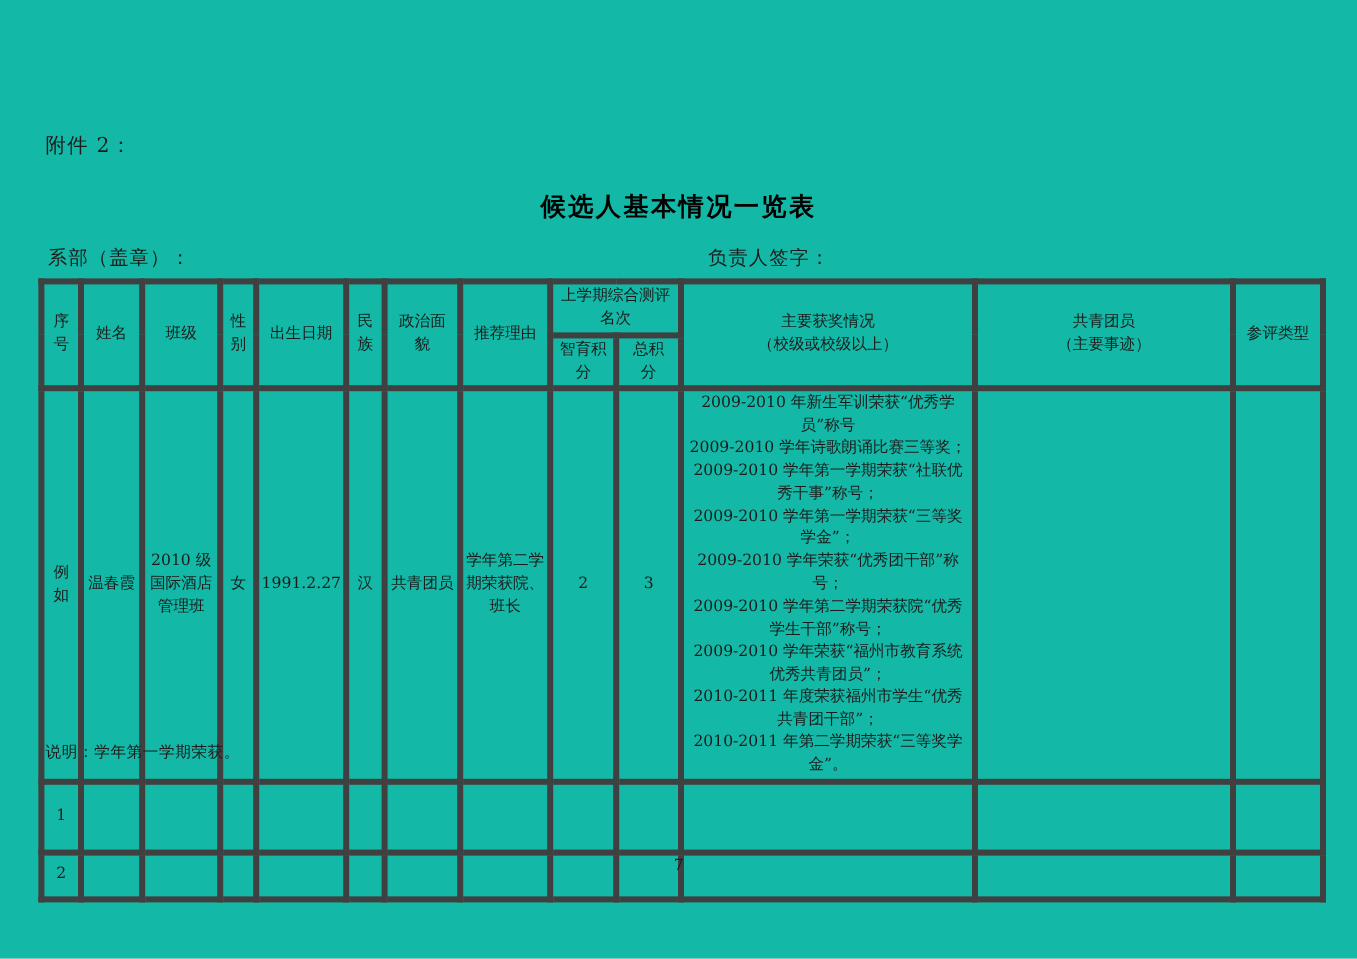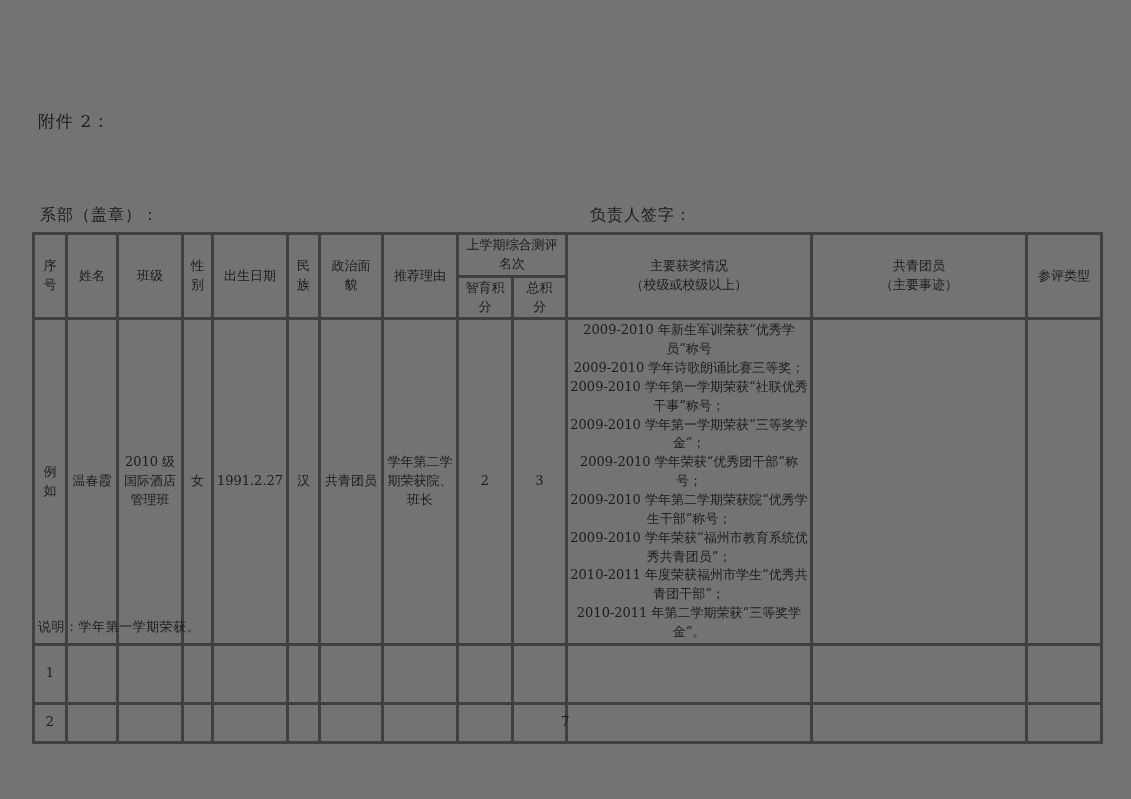--- a/index.html
+++ b/index.html
@@ -5,21 +5,21 @@
   * { margin: 0; padding: 0; box-sizing: border-box; }
   html, body { background: #ffffff; }
   body {
     font-family: "DejaVu Serif", "Liberation Serif", serif;
     color: #1c1c1c;
   }
   .page {
     position: relative;
     width: 1131px;
     height: 799px;
-    background: #737373;
+    background: #14b8a6;
     overflow: hidden;
   }
   .attachment-label {
     position: absolute;
     left: 38px;
     top: 110px;
     font-size: 17px;
     letter-spacing: 1px;
   }
   .doc-title {
@@ -40,21 +40,21 @@
 
   table.candidates {
     position: absolute;
     left: 32px;
     top: 232px;
     width: 1068px;
     border-collapse: collapse;
     table-layout: fixed;
   }
   table.candidates th, table.candidates td {
-    border: 3px solid #404040;
+    border: 5px solid #404040;
     font-weight: normal;
     font-size: 13px;
     line-height: 1.45;
     text-align: center;
     vertical-align: middle;
     white-space: pre-line;
     overflow: hidden;
     padding: 1px 2px;
   }
   thead tr.group-row th { height: 34px; }
@@ -91,20 +91,21 @@
     font-size: 13px;
   }
 </style>
 </head>
 <body>
 
 <div class="page">
 
   <div class="attachment-label">附件 2：</div>
 
+  <div class="doc-title">候选人基本情况一览表</div>
 
   <div class="sub-header">
     <span class="dept-label">系部（盖章）：</span>
     <span class="sign-label">负责人签字：</span>
   </div>
 
   <table class="candidates">
     <colgroup>
       <col style="width:33px">
         <col style="width:51px">

